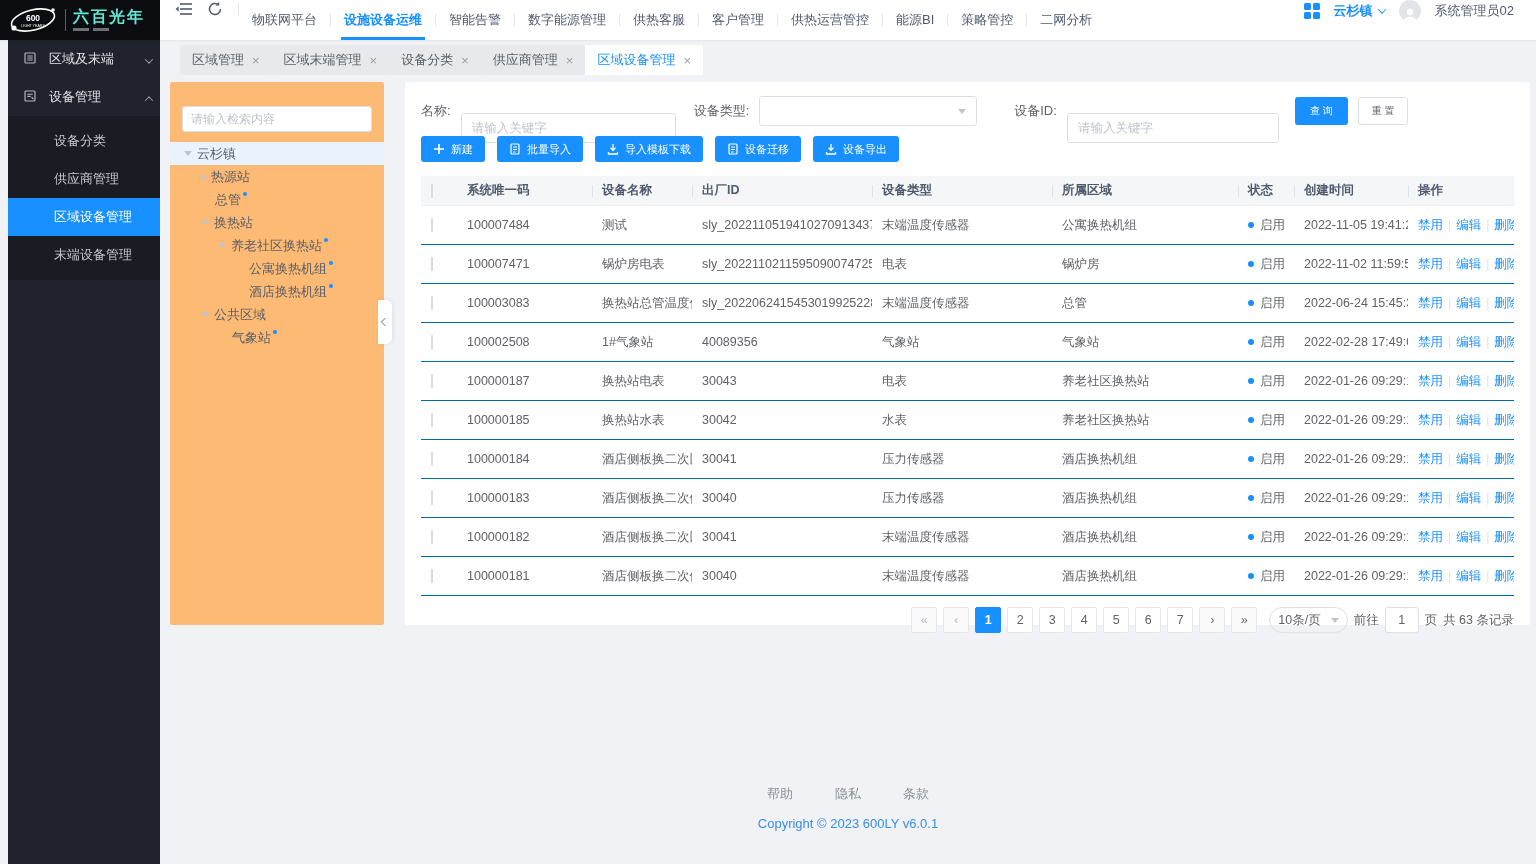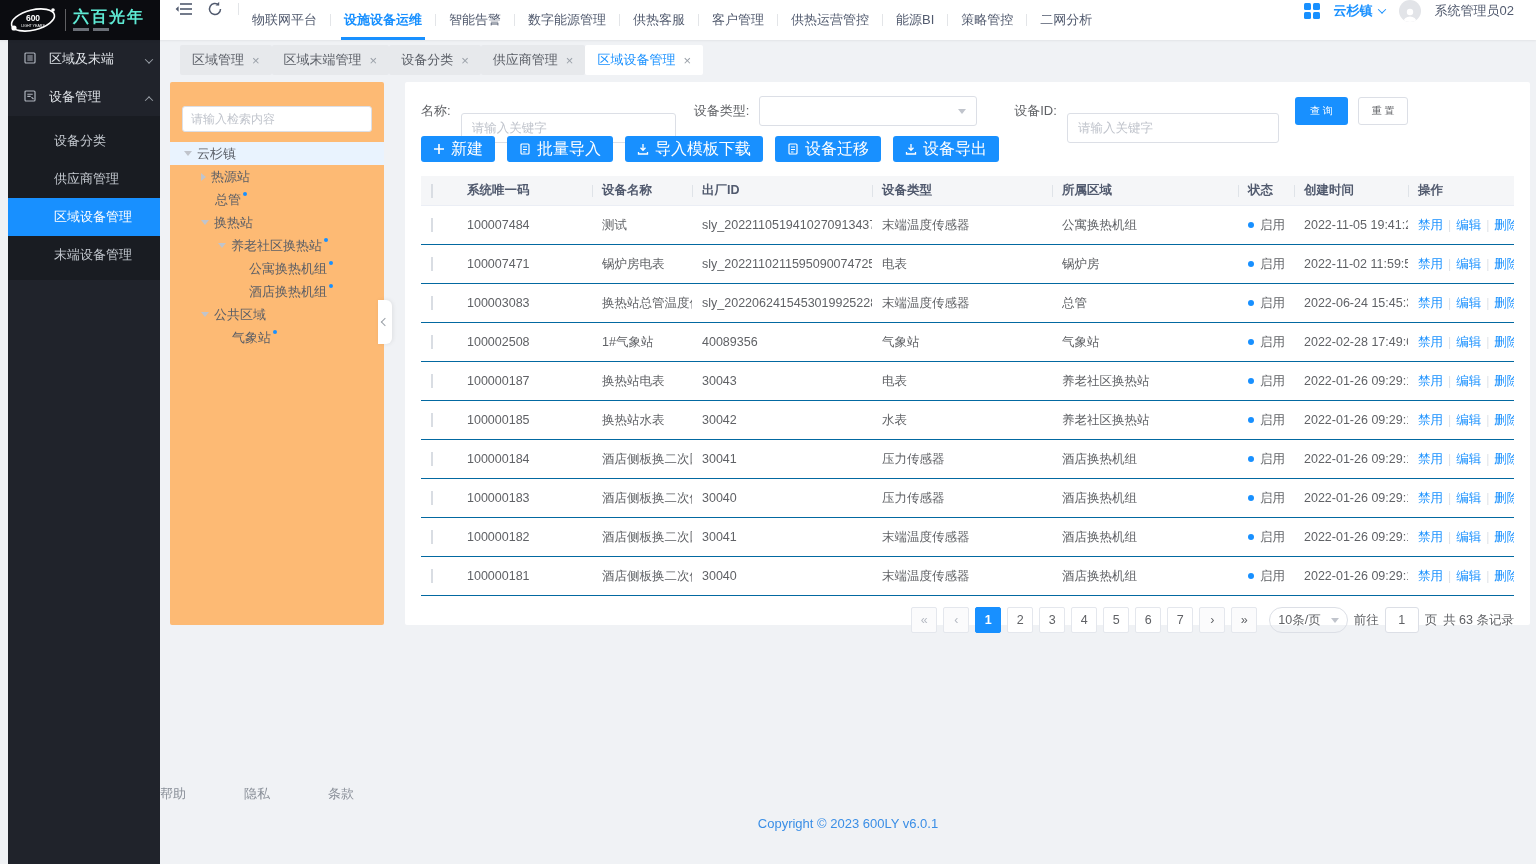--- a/index.html
+++ b/index.html
@@ -72,21 +72,21 @@
   .f-label { margin-right:10px; white-space:nowrap; }
   .f-input { height:30px; border:1px solid #dcdfe6; border-radius:3px; padding:0 10px; font-size:12.5px; color:#333; outline:none; font-family:inherit;margin-top:34px; }
   .f-input::placeholder { color:#c0c4cc; }
   .f-select { height:30px; border:1px solid #dcdfe6; border-radius:3px; display:flex; align-items:center; justify-content:flex-end; padding:0 10px; cursor:pointer; }
   .sel-arrow { width:0; height:0; border-left:4px solid transparent; border-right:4px solid transparent; border-top:5px solid #c0c4cc; }
   .btn { height:28px; border-radius:3px; font-size:10px; display:inline-flex; align-items:center; justify-content:center; cursor:pointer; font-family:inherit; }
   .btn-primary { background:#1890ff; color:#fff; border:none; padding:0 15px; }
   .btn-plain { background:#fff; color:#606266; border:1px solid #dcdfe6; padding:0 13px; }
 
   .toolbar { display:flex; gap:12px; margin-top:10px; }
-  .toolbar .btn-primary { height:26px; padding:0 12px; gap:6px; font-size:16px; }
+  .toolbar .btn-primary { height:26px; padding:0 12px; gap:6px; font-size:11px; }
   .toolbar svg { display:block; }
 
   
   .table { margin-top:14px; }
   .t-row { display:grid; grid-template-columns:36px 135px 100px 180px 180px 186px 56px 114px 1fr; align-items:center; }
   .t-head { background:#f5f6f8; height:30px; border-bottom:1px solid #ebeef5; }
   .t-head .t-cell { font-size:12.5px; color:#515a6e; font-weight:bold; position:relative; }
   .t-head .t-cell.sep::before { content:""; position:absolute; left:0; top:50%; transform:translateY(-50%); width:1px; height:12px; background:#dfe3e8; }
   .t-body .t-row { height:39px; border-bottom:1px solid #0369a1; }
   .t-cell { padding-left:10px; font-size:12.5px; color:#606266; white-space:nowrap; overflow:hidden; }
@@ -100,21 +100,21 @@
   .pager { display:flex; align-items:center; justify-content:flex-end; gap:6px; margin-top:11px; font-size:12.5px; color:#606266; }
   .pg { min-width:26px; height:26px; border:1px solid #e4e7ed; border-radius:2px; background:#fff; display:flex; align-items:center; justify-content:center; cursor:pointer; padding:0 4px; }
   .pg.arrow { color:#b4b9c2; background:#fbfbfc; }
   .pg.arrow.on { color:#606266; }
   .pg.active { background:#1890ff; border-color:#1890ff; color:#fff; font-weight:bold; }
   .pg-size { height:26px; border:1px solid #dcdfe6; border-radius:13px; display:flex; align-items:center; gap:10px; padding:0 8px; margin-left:6px; cursor:pointer; color:#606266; }
   .pg-goto-input { width:34px; height:26px; border:1px solid #dcdfe6; border-radius:3px; text-align:center; font-size:12.5px; color:#606266; outline:none; font-family:inherit; }
 
   
   .footer { position:absolute; left:0; right:0; top:745px; text-align:center; }
-  .footer-links { display:flex; gap:58px; }
+  .footer-links { display:flex; justify-content:center; gap:42px; }
   .footer-links span { font-size:13px; color:#8a9099; cursor:pointer; }
   .copyright { margin-top:13px; font-size:13px; color:#3a8ee6; }
 </style>
 </head>
 <body>
 
 <div id="app">
 
   <div class="header">
     <div class="logo-block">

